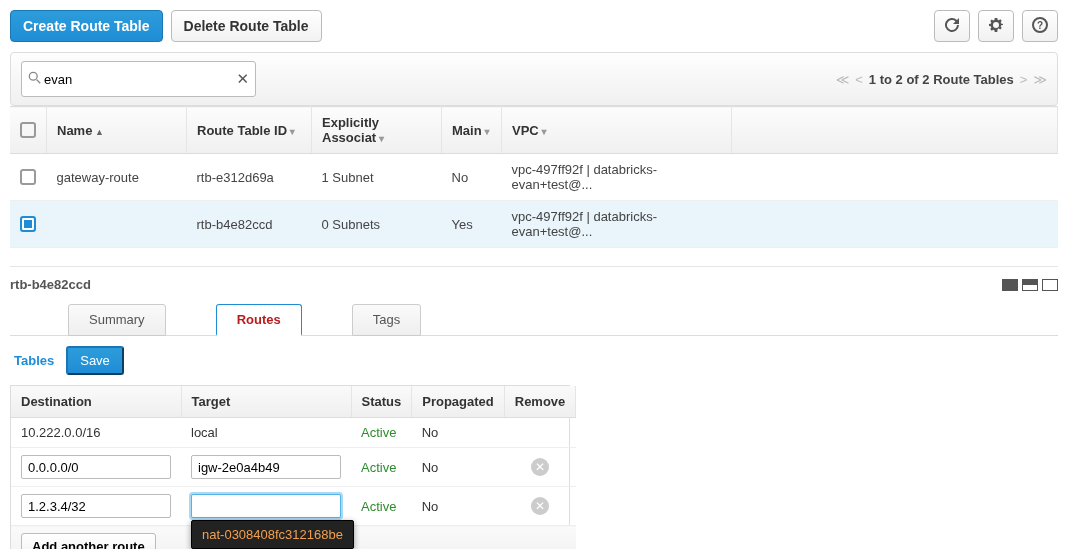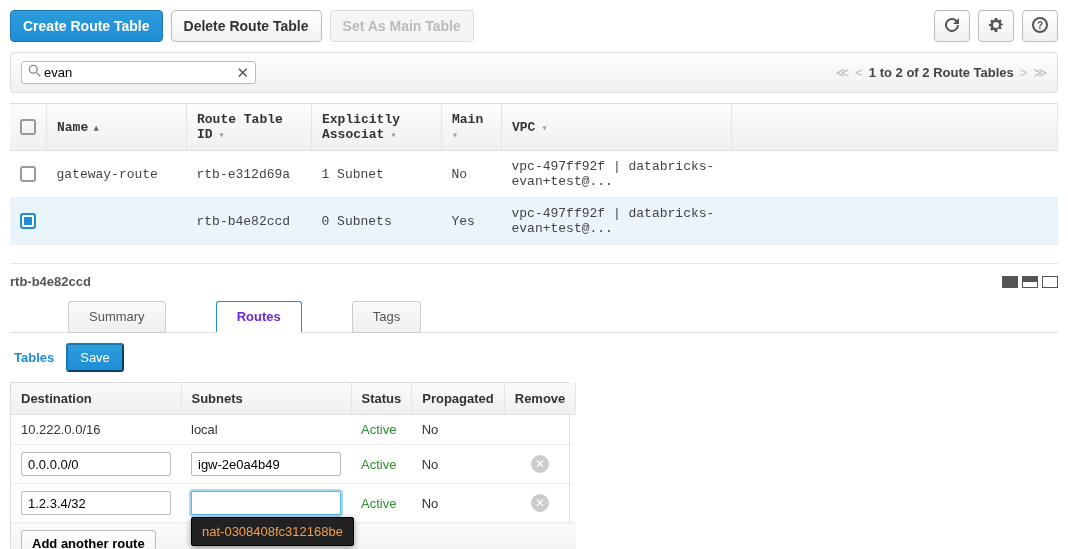--- a/index.html
+++ b/index.html
@@ -62,31 +62,31 @@
     background: linear-gradient(#fefefe,#f0f0f0);
     border: 1px solid #ddd;
     border-radius: 4px;
     padding: 8px 10px;
   }
   .searchbox {
     display: flex; align-items: center;
     border: 1px solid #bbb;
     border-radius: 3px;
     background: #fff;
-    height: 23px; width: 235px;
+    height: 36px; width: 235px;
     padding: 0 6px;
   }
   .searchbox input {
     border: none; outline: none; flex:1; font-size: 13px;
   }
   .pager { font-size: 13px; color: #444; display:flex; align-items:center; gap:6px;}
   .pager .muted { color:#bbb; }
 
   
-  .tbl { width: 100%; border-collapse: collapse; margin-top: 10px; font-family: Liberation Mono, monospace; }
+  .tbl { width: 100%; border-collapse: collapse; margin-top: 0; }
   .tbl th {
     text-align: left; font-size: 13px; font-weight: 700;
     background: linear-gradient(#fcfcfc,#f0f0f0);
     border-bottom: 1px solid #ddd;
     border-top: 1px solid #ddd;
     padding: 8px 10px;
     border-right: 1px solid #e5e5e5;
   }
   .tbl td { padding: 8px 10px; font-size: 13px; color:#444; border-bottom: 1px solid #eee;}
   .tbl tr.selected td { background: #eaf4fb; }
@@ -111,21 +111,21 @@
 
   
   .tabs { display:flex; gap:12px; margin-top:6px; }
   .tab {
     border:1px solid #ccc; border-bottom:1px solid #ccc;
     background:linear-gradient(#fafafa,#efefef);
     padding:7px 20px; border-radius:3px 3px 0 0; color:#555; cursor:pointer;margin-left:38px;
   }
   .tab.active {
     background:#fff; border:1px solid #1f8dd6; border-bottom:2px solid #fff;
-    font-weight:700; color:#6d28d9;
+    font-weight:700; color:#b91c1c;
   }
   .tab-underline {border-bottom:1px solid #ddd; margin-top:-1px;}
 
   
   .edit-actions { padding: 10px 4px; display:flex; align-items:center; gap:12px;}
   .link-cancel { color:#1f8dd6; cursor:pointer; font-weight:700;}
 
   
   .rtwrap { width: 560px; border:1px solid #ddd; }
   .rt { width:100%; border-collapse:collapse; }
@@ -164,21 +164,20 @@
   .rel { position:relative; }
 </style>
 </head>
 <body>
 
 <div class="page">
 
   <div class="toolbar">
     <button class="btn btn-primary">Create Route Table</button>
     <button class="btn">Delete Route Table</button>
-    <button class="btn btn-disabled">Set As Main Table</button>
     <div class="spacer"></div>
     <div class="icon-btn">
       <span>
         <svg width="16" height="16" viewBox="0 0 16 16">
             <path fill="#555" d="M13 3a7 7 0 1 0 2 5h-2a5 5 0 1 1-1.5-3.5L9 7h6V1z"></path>
           </svg>
       </span>
     </div>
     <div class="icon-btn">
       <span>
@@ -274,21 +273,21 @@
   <div class="edit-actions">
     <span class="link-cancel">Tables</span>
     <button class="btn-blue">Save</button>
   </div>
 
   <div class="rtwrap">
     <table class="rt">
       <thead>
           <tr>
         <th style="width:165px;">Destination</th>
-        <th style="width:165px;">Subnets</th>
+        <th style="width:165px;">Target</th>
         <th style="width:60px;">Status</th>
         <th style="width:95px;">Propagated</th>
         <th style="width:70px;">Remove</th>
       </tr>
         </thead>
       <tbody id="route-rows">
           <tr>
             <td>10.222.0.0/16</td>
             <td>local</td>
             <td><span class="active-txt">Active</span></td>

